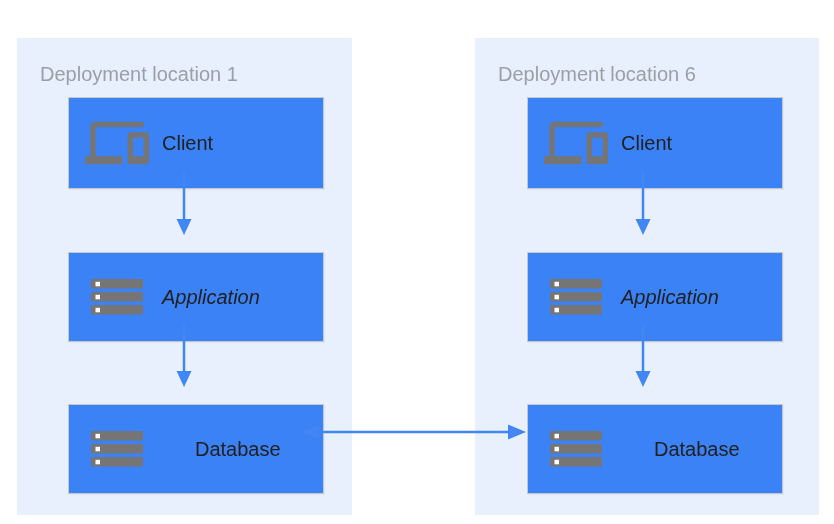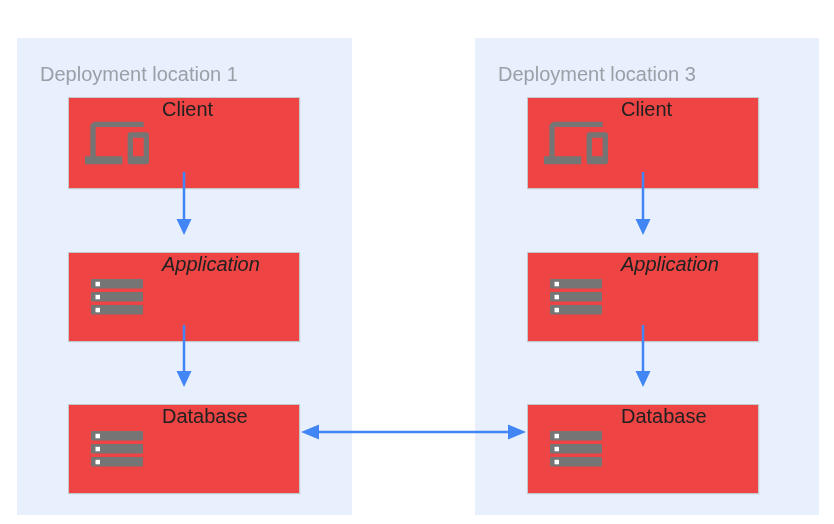--- a/index.html
+++ b/index.html
@@ -33,30 +33,31 @@
     left: 23px;
     top: 24px;
     font-size: 20px;
     line-height: 24px;
     color: var(--title-text);
     white-space: nowrap;
   }
   .node {
     position: absolute;
     left: 51px;
-    width: 232px;
-    background: #ef4444;
+    width: 256px;
+    background: #3b82f6;
     border: 1px solid var(--box-border);
     box-shadow: 1px 1px 0 rgba(0,0,0,0.04);
     display: flex;
+    align-items: center;
   }
   .panel-right .node { left: 52px; }
   .node-client      { top: 59px;  height: 92px; }
   .node-application { top: 214px; height: 90px; font-style: italic; }
-  .node-database    { top: 366px; height: 90px; }
+  .node-database    { top: 366px; height: 90px; gap: 33px; }
   .node-icon {
     flex: 0 0 66px;
     margin-left: 15px;
     margin-right: 12px;
     display: flex;
     align-items: center;
     justify-content: center;
   }
   .node-icon svg { display: block; }
   .icon-fill { fill: var(--icon-gray); }
@@ -115,21 +116,21 @@
           <rect fill="#ffffff" x="4.5" y="2.8" width="4.5" height="4.5"></rect>
           <rect fill="#ffffff" x="4.5" y="15.8" width="4.5" height="4.5"></rect>
           <rect fill="#ffffff" x="4.5" y="28.8" width="4.5" height="4.5"></rect>
         </svg>
       </span>
       <span class="node-label">Database</span>
     </div>
   </section>
 
   <section class="panel panel-right">
-    <div class="panel-title">Deployment location 3</div>
+    <div class="panel-title">Deployment location 6</div>
 
     <div class="node node-client">
       <span class="node-icon">
         <svg width="64" height="64" viewBox="0 0 24 24">
           <path class="icon-fill" d="M4 6h18V4H4c-1.1 0-2 .9-2 2v11H0v3h14v-3H4V6zm19 2h-6c-.55 0-1 .45-1 1v10c0 .55.45 1 1 1h6c.55 0 1-.45 1-1V9c0-.55-.45-1-1-1zm-1 9h-4v-7h4v7z"></path>
         </svg>
       </span>
       <span class="node-label">Client</span>
     </div>
 

